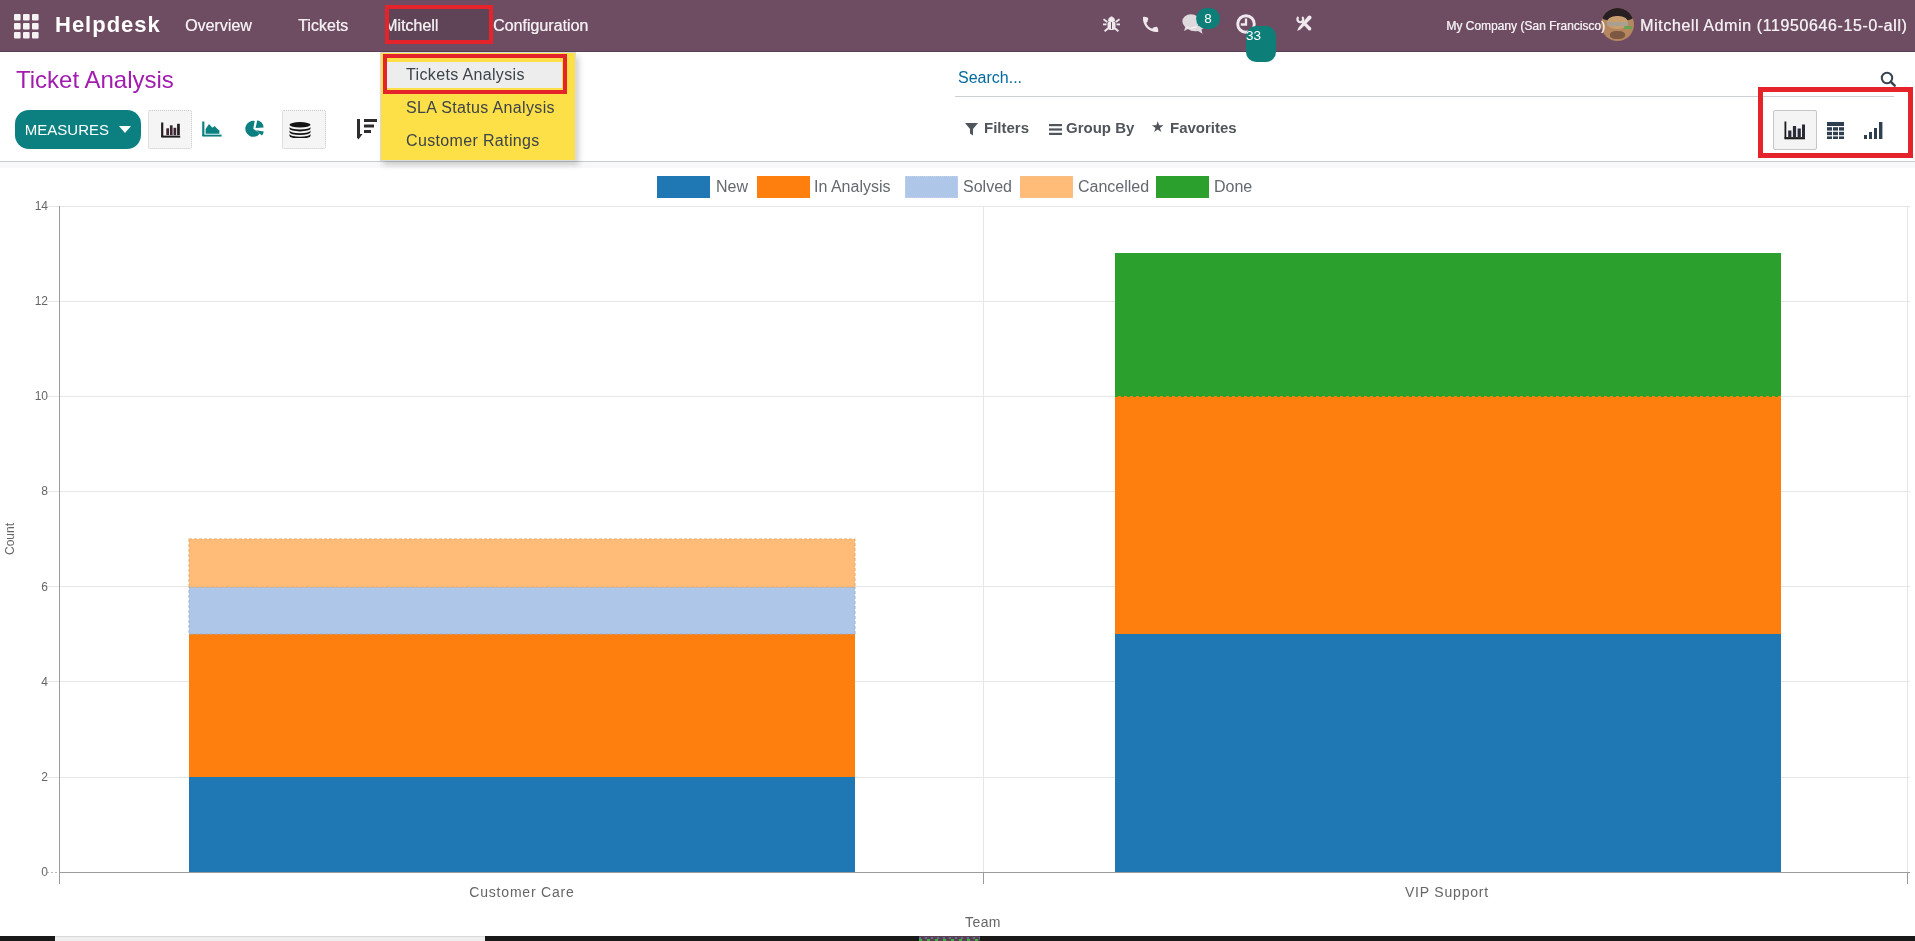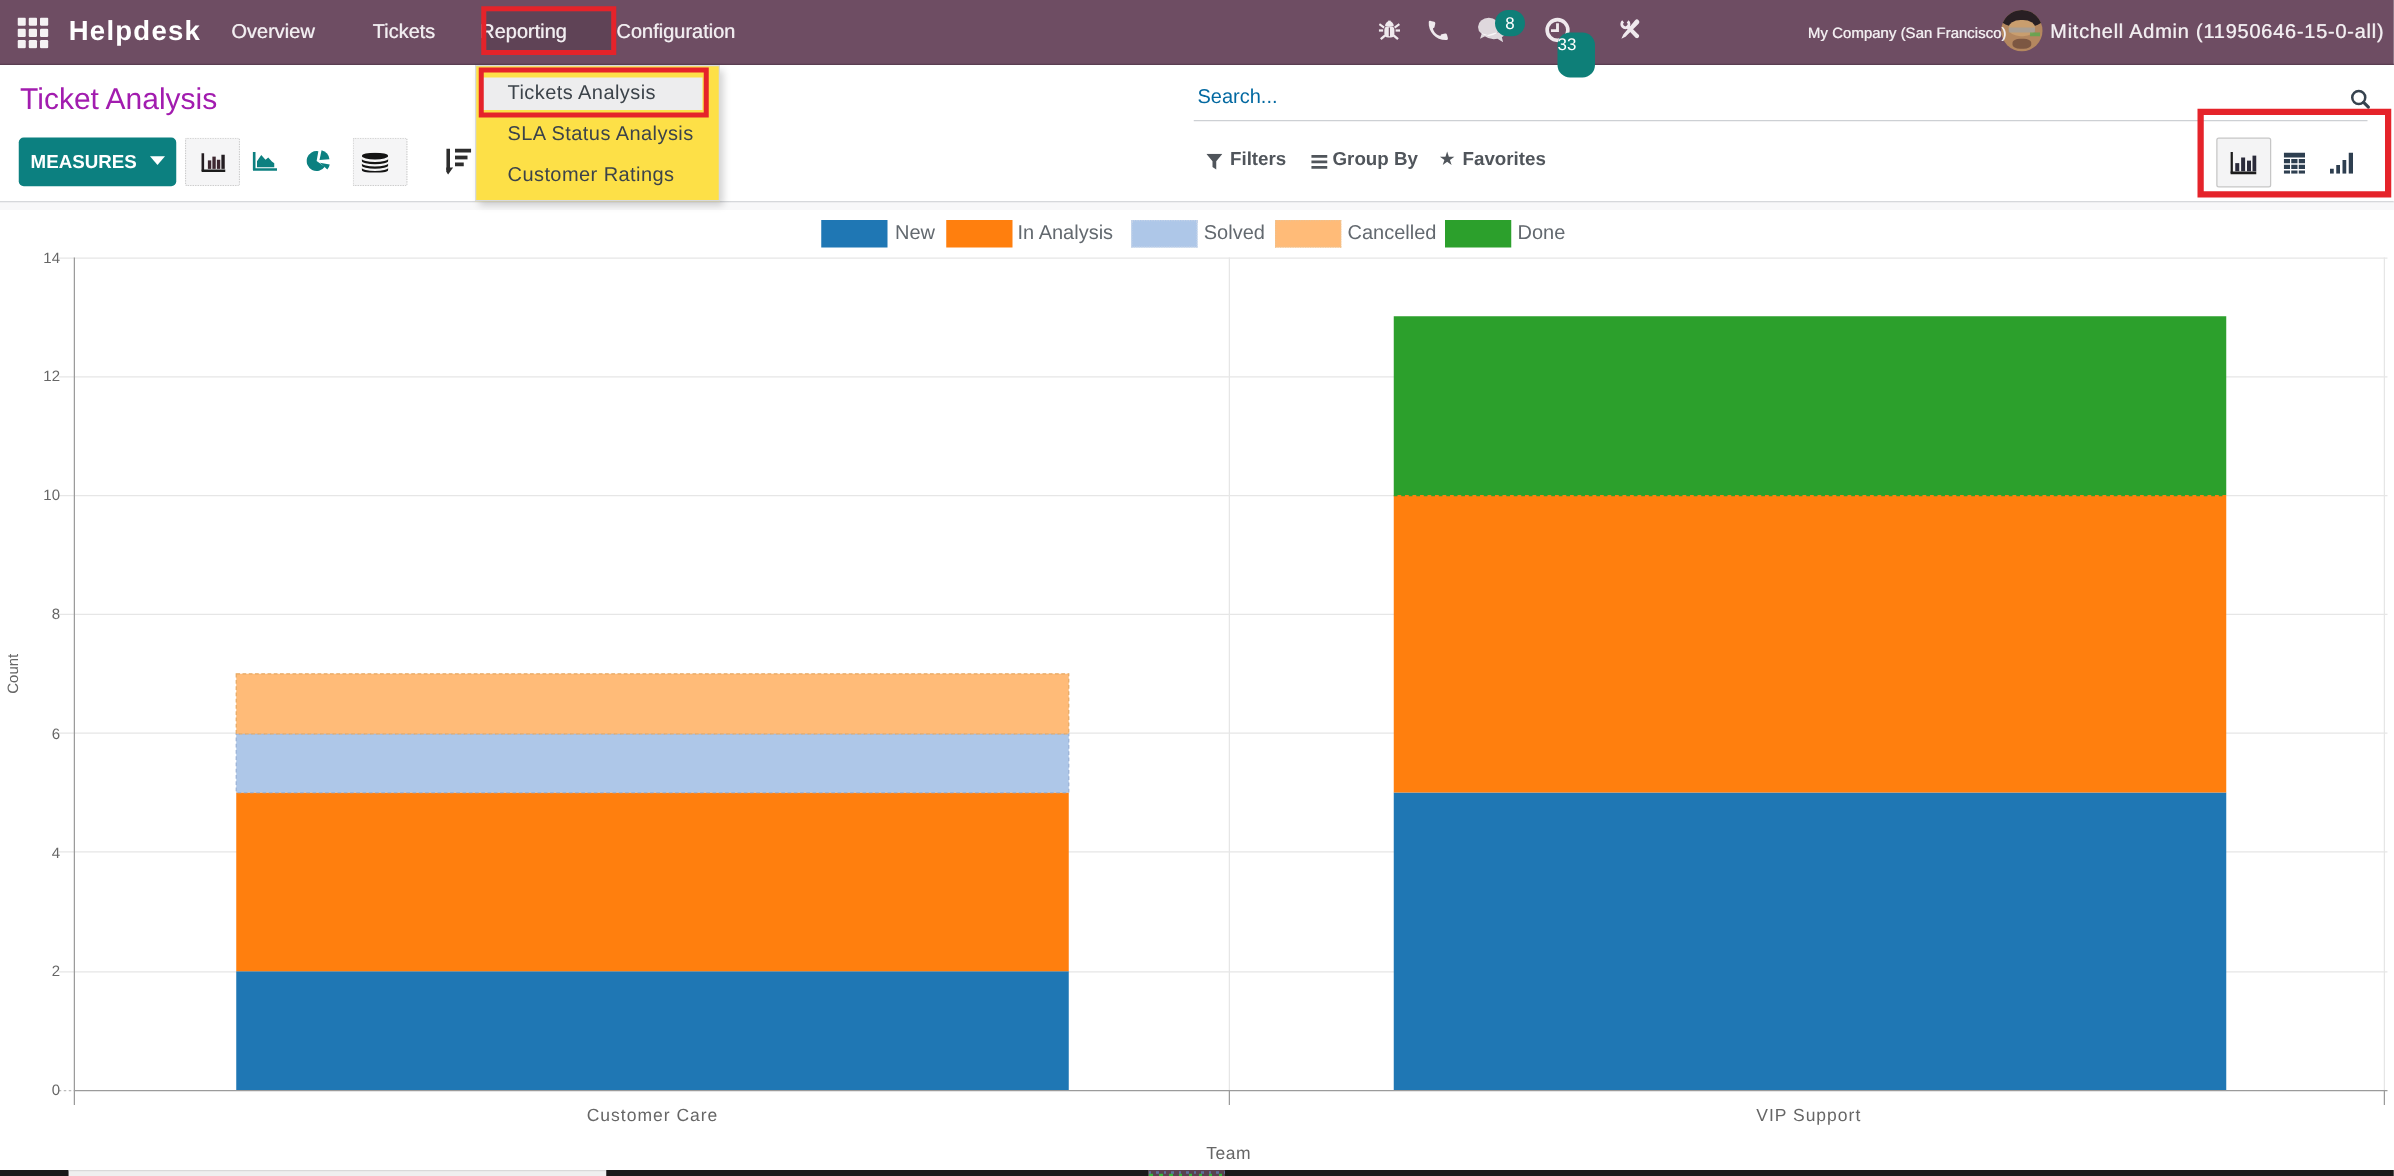--- a/index.html
+++ b/index.html
@@ -14,22 +14,22 @@
   #brand { position:absolute; left:55px; top:0; height:52px; line-height:50px;
     color:#fff; font-size:22px; font-weight:bold; letter-spacing:1px; }
 
   
   #cp { position:absolute; left:0; top:52px; width:1915px; height:109px; background:#fff; }
   #cpline { position:absolute; left:0; top:161px; width:1915px; height:1px; background:#c9ccd0; }
   #cpshade { position:absolute; left:0; top:162px; width:1915px; height:6px; background:#f8f8f9; }
   #title { position:absolute; left:16px; top:66px; font-size:24px; color:#a21caf; }
 
   #measures { position:absolute; left:15px; top:110px; width:126px; height:39px;
-    background:#0c8080; color:#fff; font-size:15px; font-weight:bold;
-    text-align:center; line-height:39px; border-radius:4px; }
+    background:#0c8080; color:#fff; font-size:15px; font-weight:normal;
+    text-align:center; line-height:39px; border-radius:14px; }
 
   .iconbox { position:absolute; top:110px; width:44px; height:39px;
     background:#f5f5f6; border:1px dotted #c9c9c9; border-radius:2px; }
 
   
   #searchline { position:absolute; left:955px; top:96px; width:939px; height:1px; background:#cdd0d4; }
   #searchph { position:absolute; left:958px; top:69px; font-size:16px; color:#0369a1; }
 
   .sbtn { position:absolute; top:119px; font-size:15px; font-weight:bold; color:#50555b; }
 
@@ -228,21 +228,21 @@
       <rect x="18" y="9" width="6.6" height="6.6" rx="1"></rect>
     <rect x="0" y="18" width="6.6" height="6.6" rx="1"></rect>
       <rect x="9" y="18" width="6.6" height="6.6" rx="1"></rect>
       <rect x="18" y="18" width="6.6" height="6.6" rx="1"></rect>
   </g>
 </svg>
 <div id="brand">Helpdesk</div>
 <div class="navitem" style="left:185px;width:98px">Overview</div>
 <div class="navitem" style="left:298px;width:92px">Tickets</div>
 <div style="position:absolute;left:389px;top:9px;width:100px;height:31px;background:rgba(0,0,0,.13)"></div>
-<div class="navitem" style="left:384px;width:100px">Reporting</div>
+<div class="navitem" style="left:384px;width:100px">Mitchell</div>
 <div class="navitem" style="left:493px;width:130px">Configuration</div>
 
 <svg width="17" height="18" viewBox="0 0 17 18" style="position:absolute;left:1103px;top:15px">
   <g fill="#efe9ed">
     <rect x="4.5" y="6" width="8" height="9" rx="3"></rect>
     <path d="M5 6 a3.5 4 0 0 1 7 0 Z"></path>
     <rect x="7.5" y="1.5" width="2" height="3"></rect>
     <rect x="0" y="8.5" width="3.5" height="1.8"></rect>
       <rect x="13.5" y="8.5" width="3.5" height="1.8"></rect>
     <path d="M1 15.5 L4.5 12.5 L5.8 14 L2.2 17 Z"></path>

